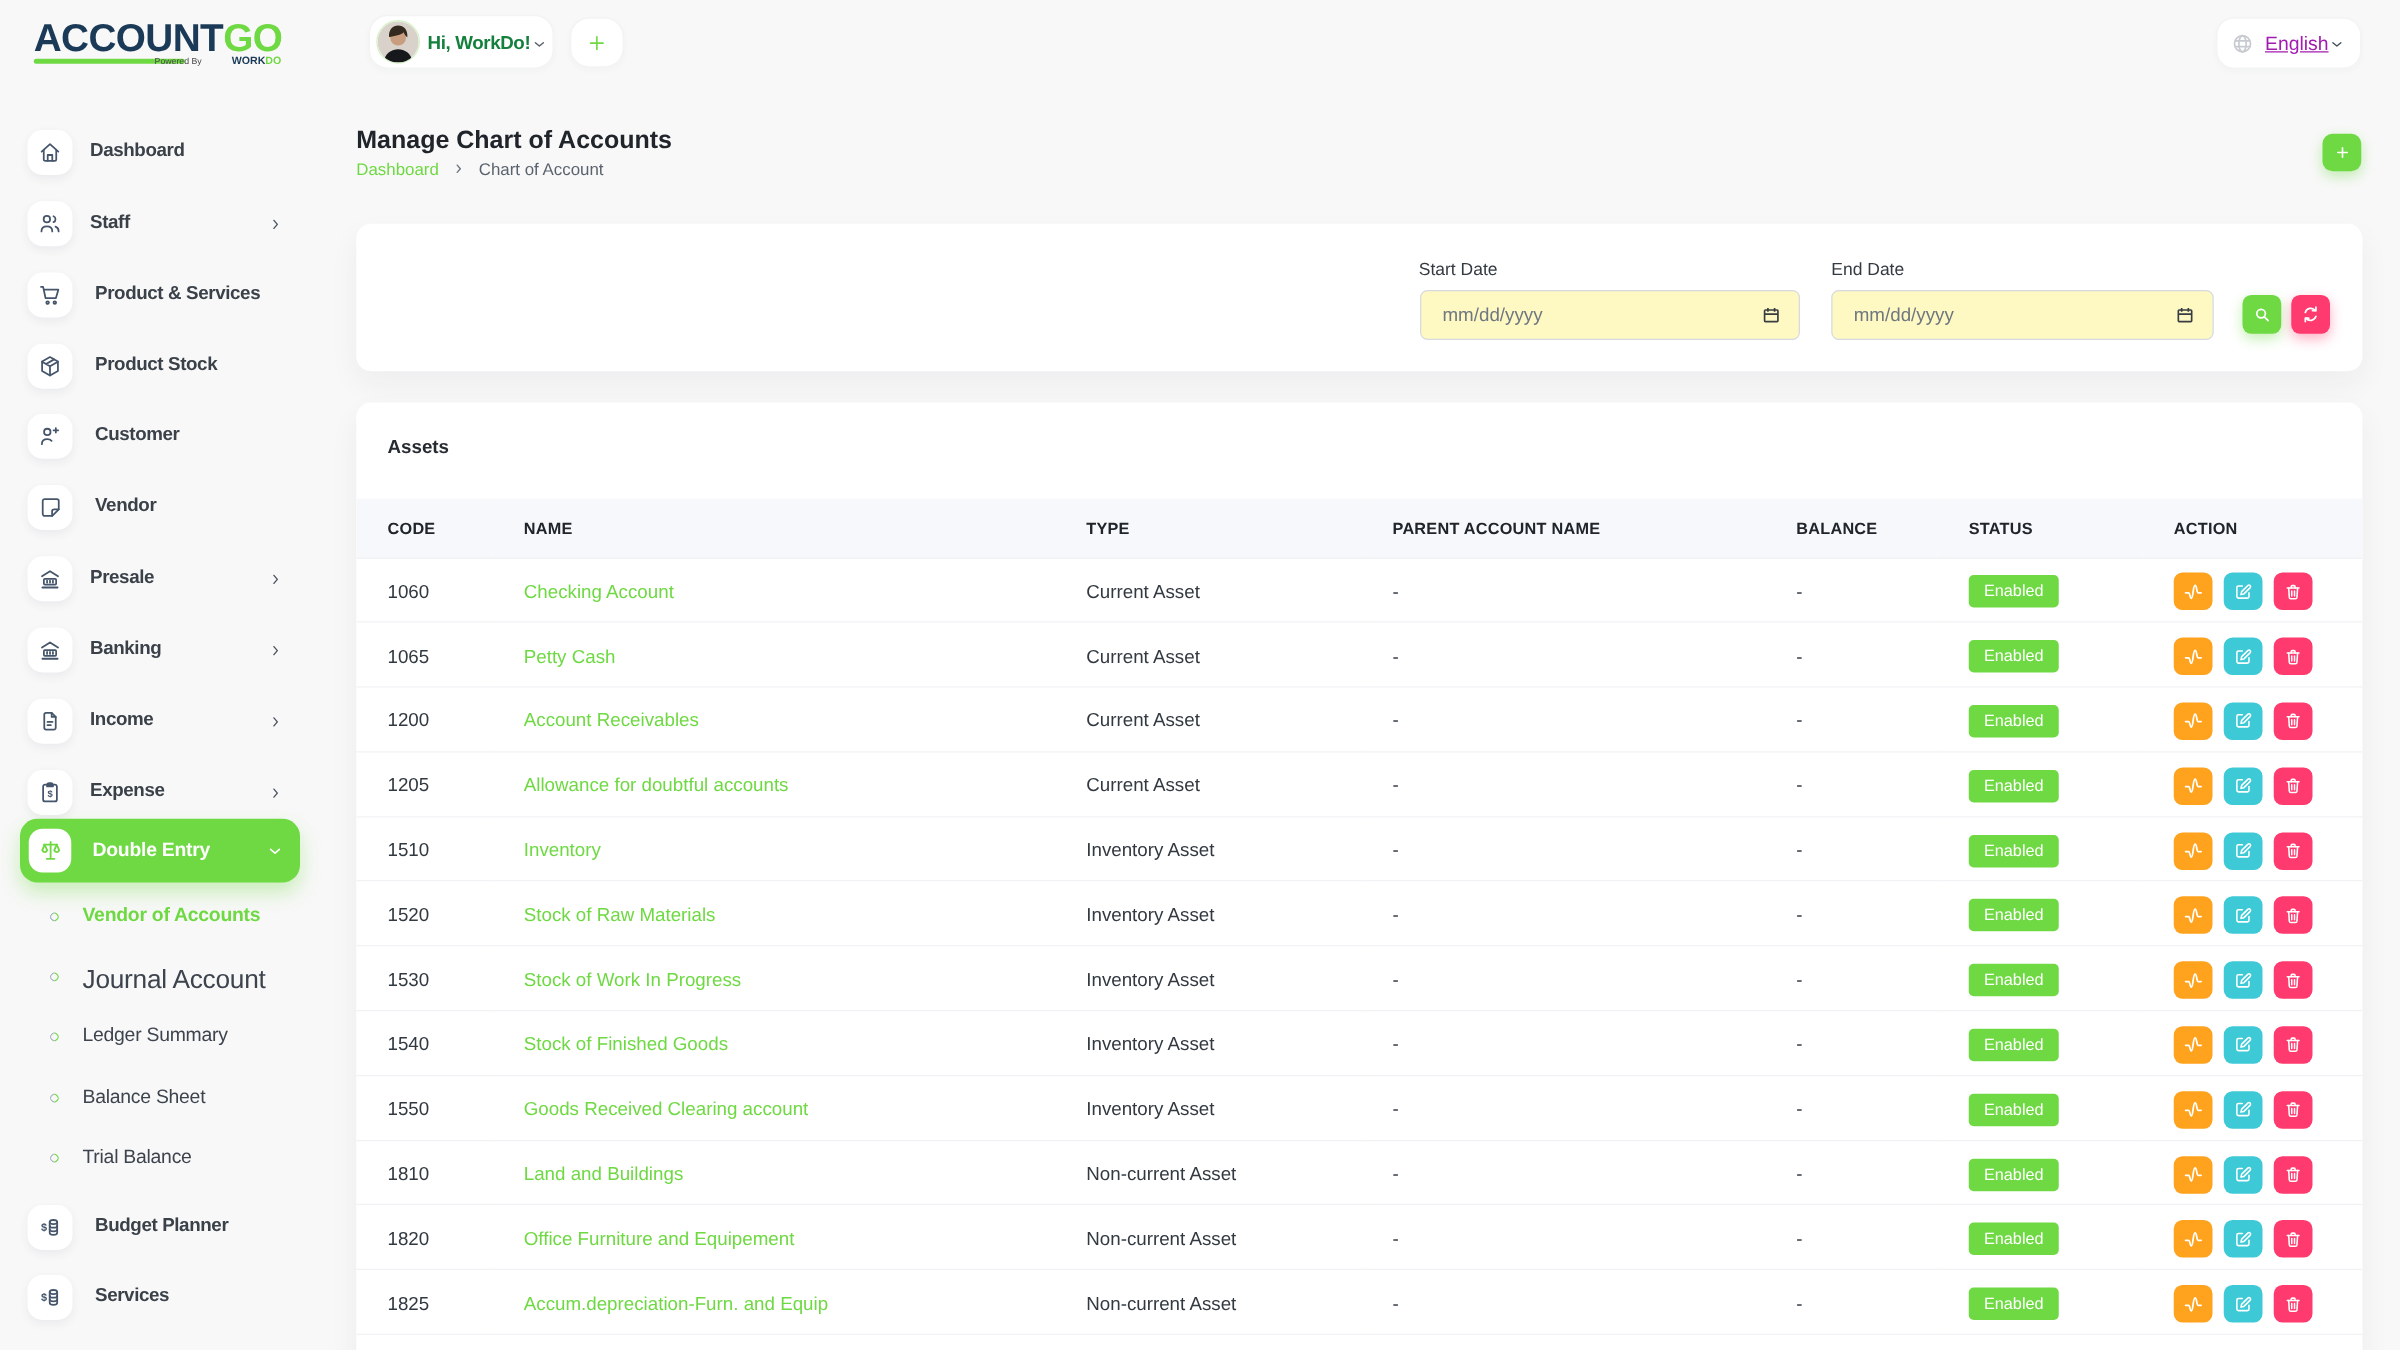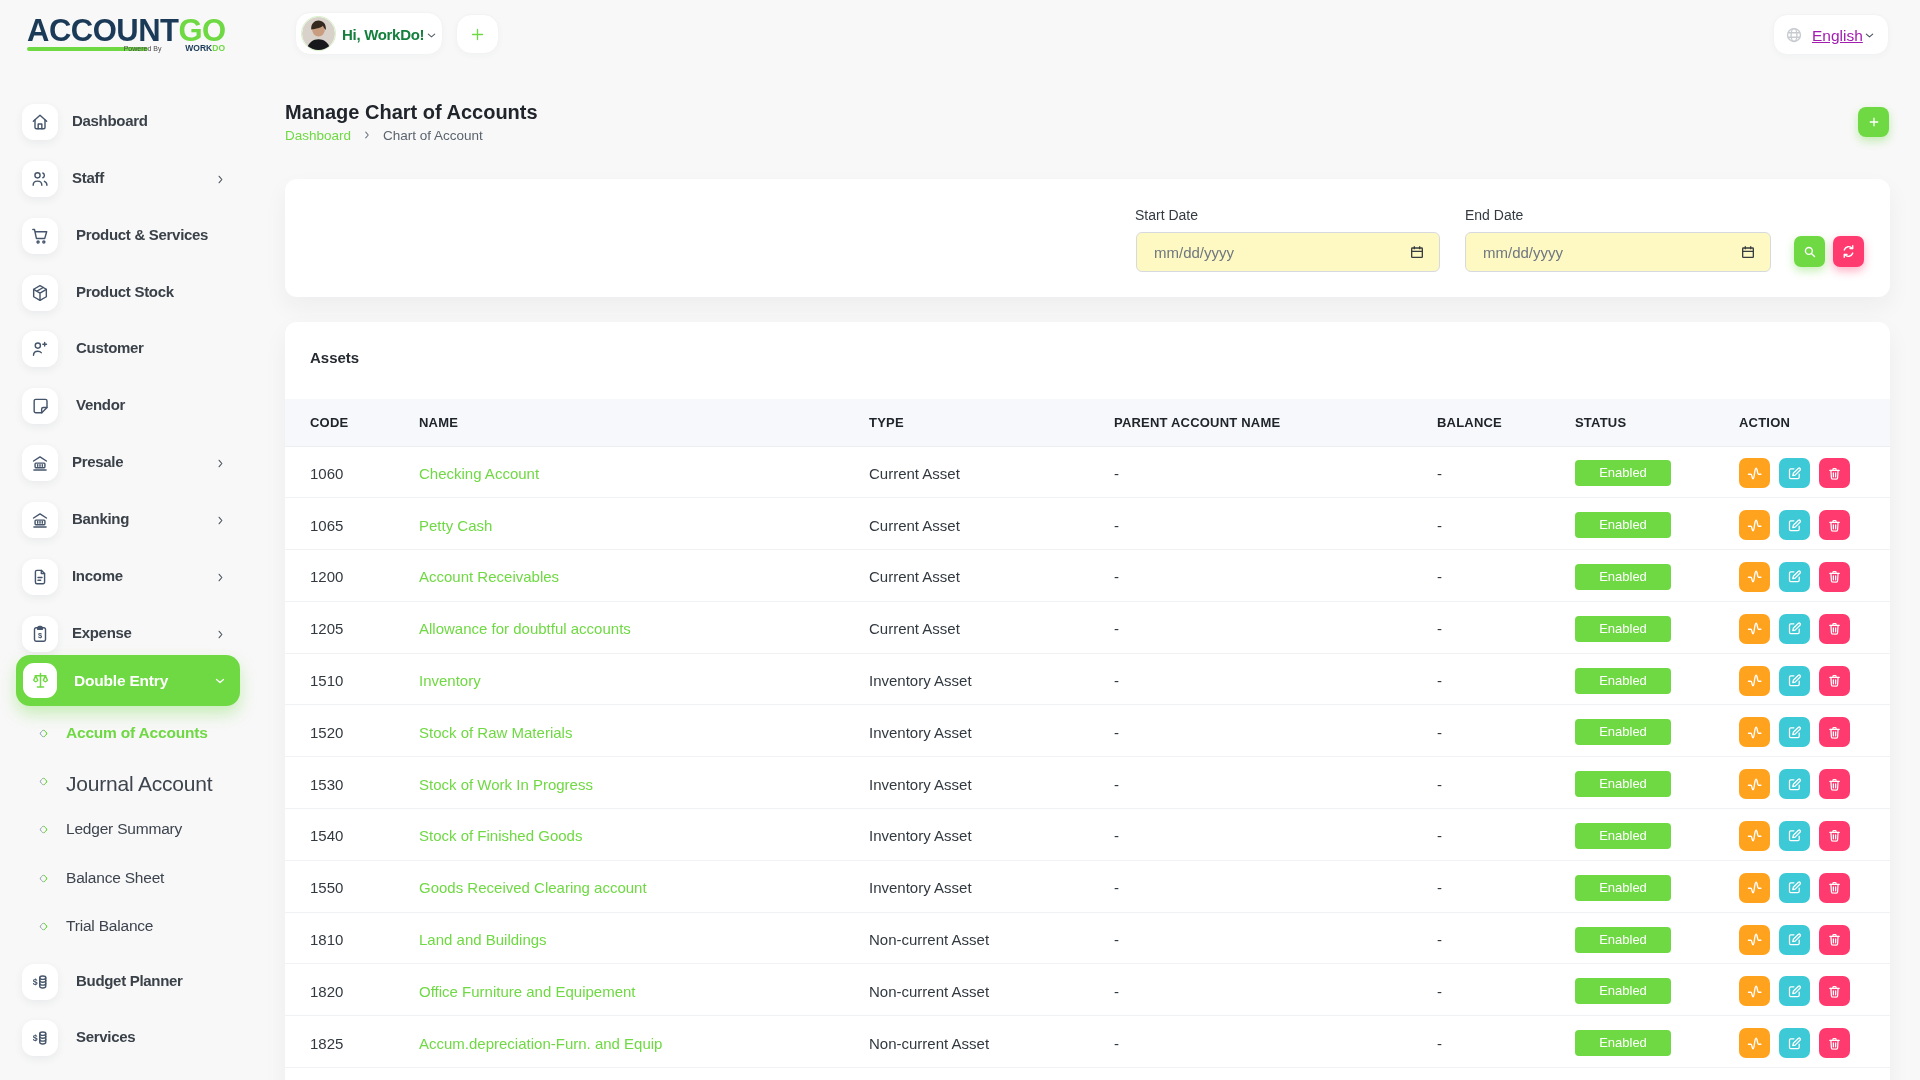--- a/index.html
+++ b/index.html
@@ -16,21 +16,21 @@
   box-shadow:0 2px 6px rgba(40,60,90,0.03); }
 
 .card { position:absolute; background:#fff; border-radius:12px; box-shadow:0 10px 24px rgba(30,40,70,0.05); }
 
 table { border-collapse:collapse; table-layout:fixed; width:1605px; }
 thead th { height:47px; background:#f7f8fb; text-align:left; padding-left:25px;
   font-size:13px; font-weight:bold; color:#20252c; border-bottom:1px solid #eceef2; letter-spacing:0.2px; }
 tbody td { height:51.8px; border-bottom:1px solid #f1f2f5; padding-left:25px; padding-top:3px;
   font-size:15px; color:#323940; }
 td.nm { color:#6fd943; }
-.badge { display:inline-block; width:96px; height:26px; line-height:26px; text-align:center;
+.badge { display:inline-block; width:72px; height:26px; line-height:26px; text-align:center;
   background:#6fd943; color:#fff; font-size:13px; border-radius:4px; }
 .abtn { display:inline-flex; width:31px; height:30px; border-radius:7px; align-items:center;
   justify-content:center; vertical-align:middle; }
 .ab-o { background:#ffa21d; margin-right:9px; }
 .ab-t { background:#3ec9d6; margin-right:9px; }
 .ab-p { background:#ff3a6e; }
 
 .dinput { position:absolute; height:40px; background:#fef9c3; border:1px solid #d6dadf; border-radius:6px;
   display:flex; align-items:center; padding:0 14px 0 17px; }
 .dinput span { font-size:15px; color:#6f7780; flex:1; }
@@ -172,21 +172,21 @@
       <path d="M17.5 6.5l-2.2 5.2c1.2 2.2 3.4 2.2 4.6 0l-2.4-5.2z"></path>
     </svg>
 </div>
 <div class="abs" style="left:74px;top:672px;font-size:15.5px;font-weight:bold;color:#fff;letter-spacing:-0.2px;">Double Entry</div>
 <svg class="abs" style="left:214px;top:675px;" width="12" height="12" viewBox="0 0 24 24" fill="none" stroke="#fff" stroke-width="2.6" stroke-linecap="round" stroke-linejoin="round">
     <path d="M5 9l7 6 7-6"></path>
   </svg>
 
 <div id="submenu">
     <div class="abs" style="left:40px;top:729.5px;width:7px;height:7px;border-radius:50%;border:1.8px solid #9fb3c0;border-bottom-color:#6fd943;border-right-color:#6fd943;transform:rotate(-45deg);"></div>
-    <div class="abs" style="left:66px;top:724px;letter-spacing:-0.2px;font-size:15.5px;font-weight:bold;color:#6fd943;">Accum of Accounts</div>
+    <div class="abs" style="left:66px;top:724px;letter-spacing:-0.2px;font-size:15.5px;font-weight:bold;color:#6fd943;">Vendor of Accounts</div>
     <div class="abs" style="left:40px;top:777.5px;width:7px;height:7px;border-radius:50%;border:1.8px solid #aab6bf;border-bottom-color:#6fd943;border-right-color:#6fd943;transform:rotate(-45deg);"></div>
     <div class="abs" style="left:66px;top:772px;letter-spacing:-0.2px;font-size:21px;font-weight:normal;color:#3d444e;">Journal Account</div>
     <div class="abs" style="left:40px;top:825.5px;width:7px;height:7px;border-radius:50%;border:1.8px solid #aab6bf;border-bottom-color:#6fd943;border-right-color:#6fd943;transform:rotate(-45deg);"></div>
     <div class="abs" style="left:66px;top:820px;letter-spacing:-0.2px;font-size:15.5px;font-weight:normal;color:#3d444e;">Ledger Summary</div>
     <div class="abs" style="left:40px;top:874.5px;width:7px;height:7px;border-radius:50%;border:1.8px solid #aab6bf;border-bottom-color:#6fd943;border-right-color:#6fd943;transform:rotate(-45deg);"></div>
     <div class="abs" style="left:66px;top:869px;letter-spacing:-0.2px;font-size:15.5px;font-weight:normal;color:#3d444e;">Balance Sheet</div>
     <div class="abs" style="left:40px;top:922.5px;width:7px;height:7px;border-radius:50%;border:1.8px solid #aab6bf;border-bottom-color:#6fd943;border-right-color:#6fd943;transform:rotate(-45deg);"></div>
     <div class="abs" style="left:66px;top:917px;letter-spacing:-0.2px;font-size:15.5px;font-weight:normal;color:#3d444e;">Trial Balance</div>
   </div>
 

